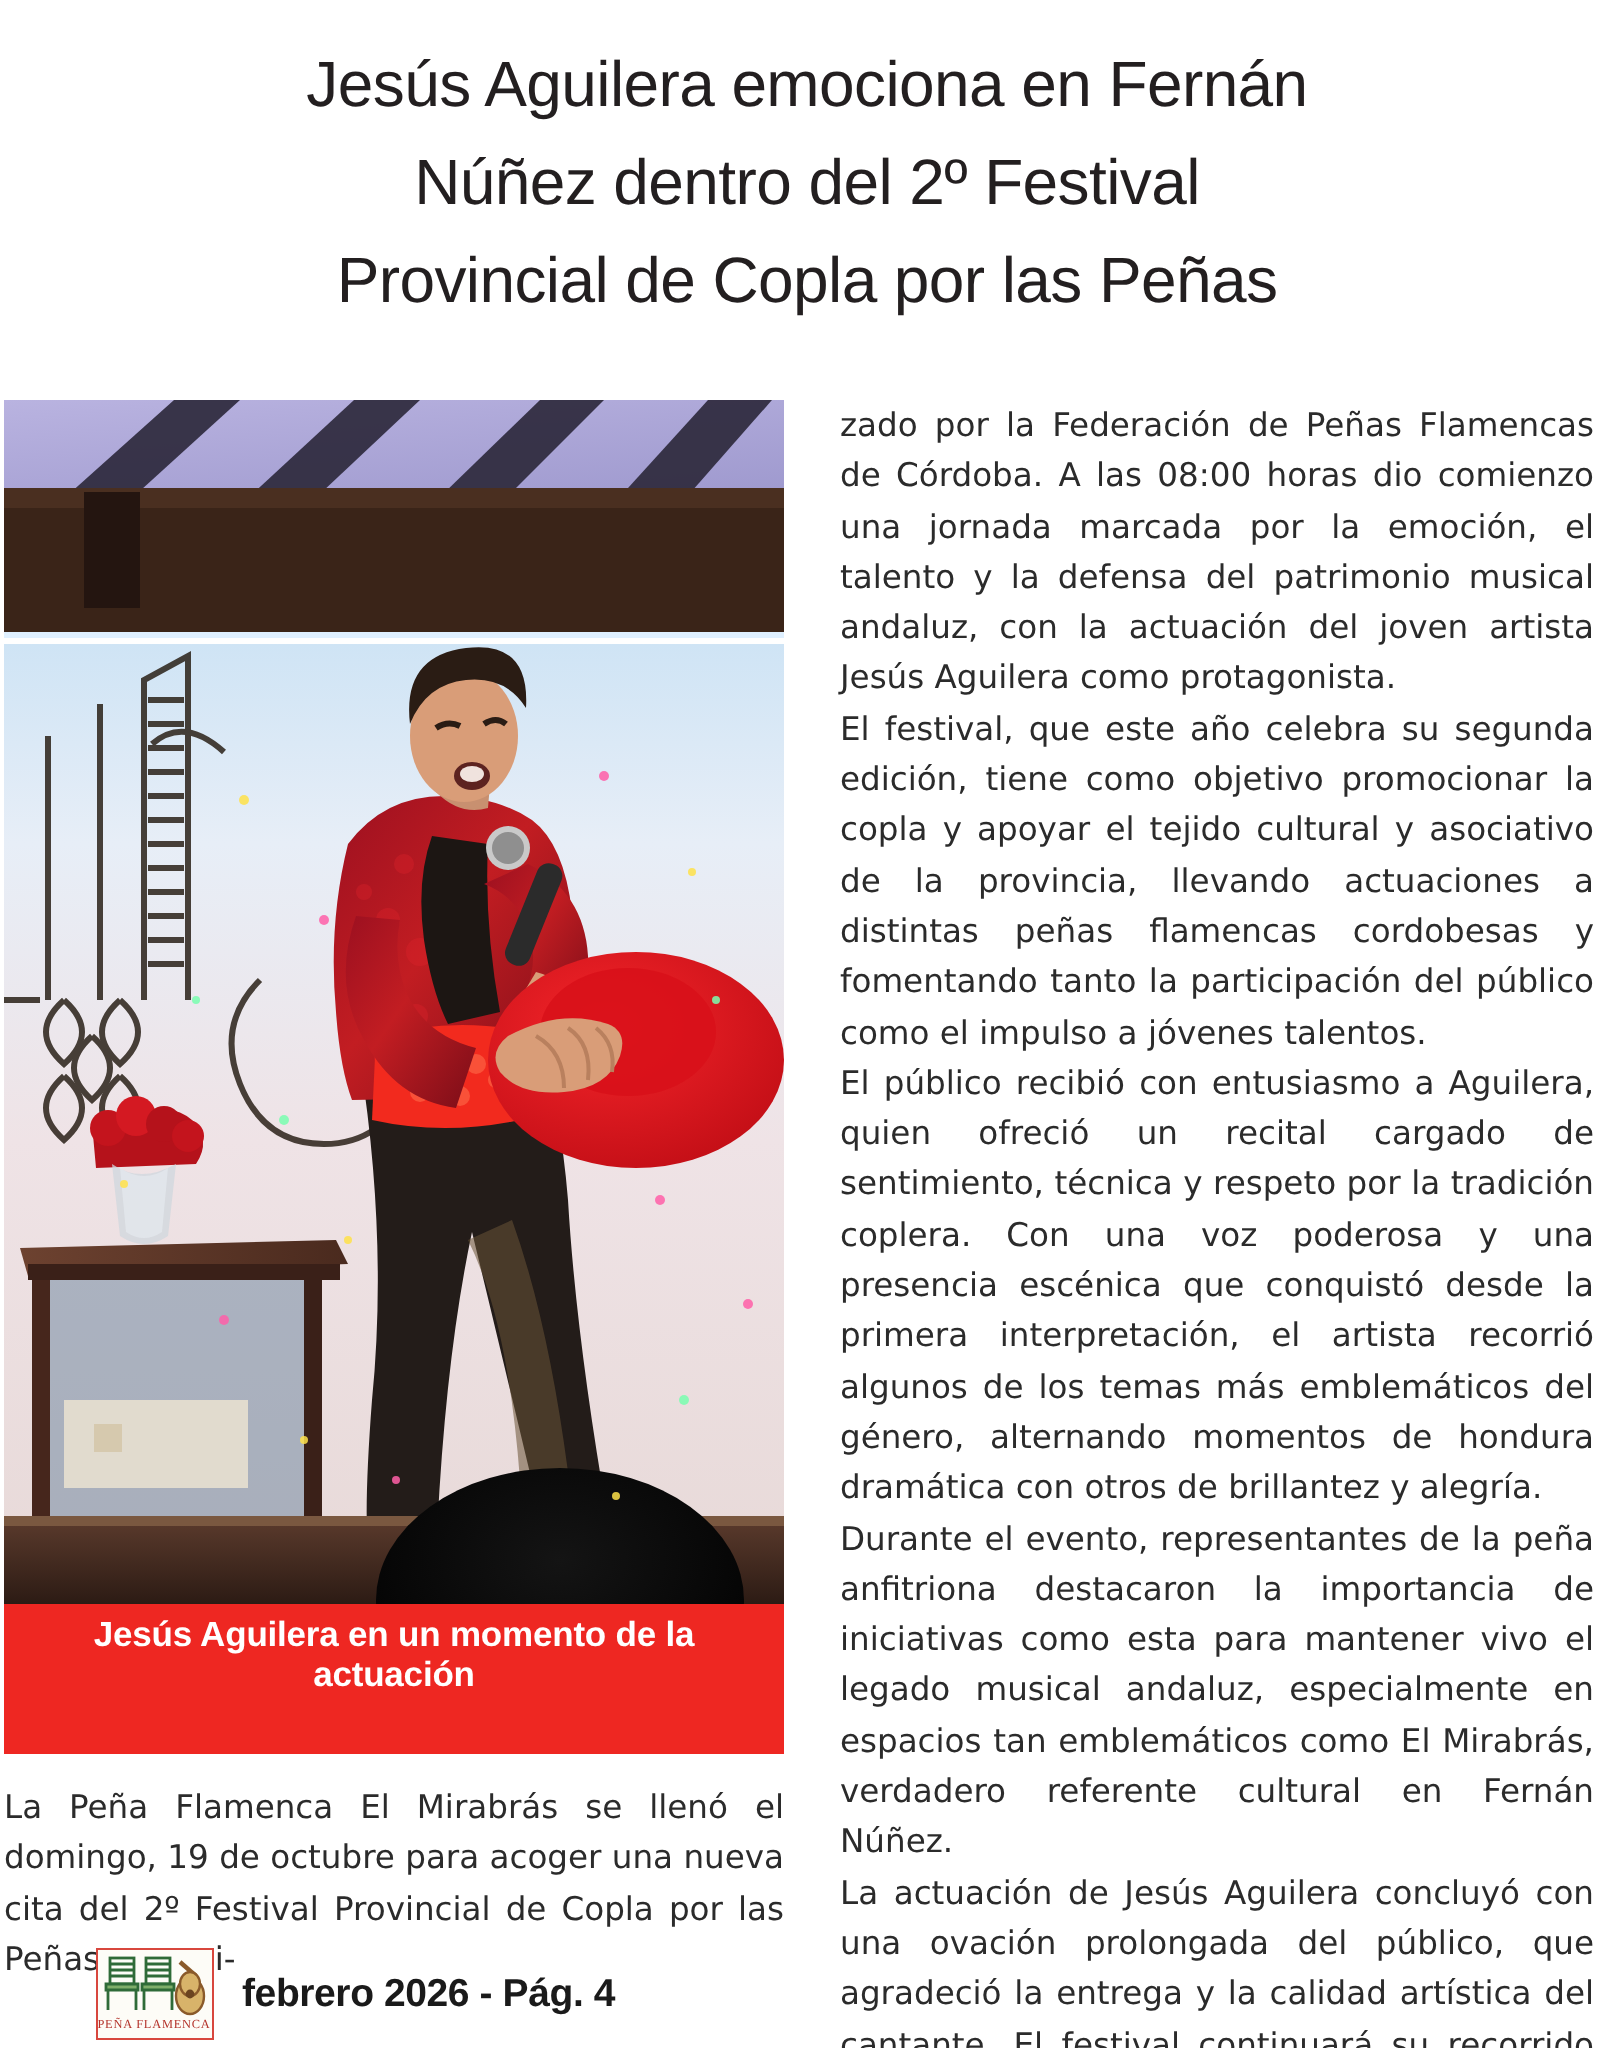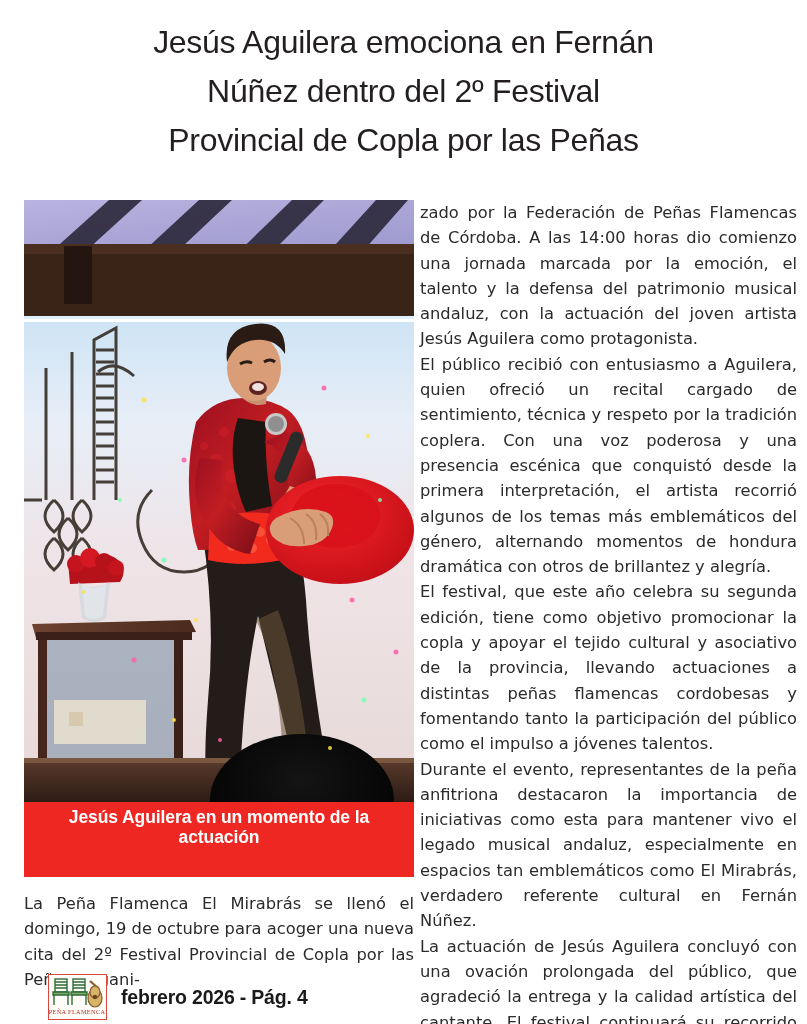--- a/index.html
+++ b/index.html
@@ -33,21 +33,21 @@
   .columns {
     position: absolute;
     top: 200px;
     left: 0;
     width: 807px;
     height: 770px;
   }
 
   .col-left {
     position: absolute;
-    left: 24px;
+    left: 2px;
     top: 0;
     width: 390px;
   }
 
   .col-right {
     position: absolute;
     left: 420px;
     top: 0;
     width: 377px;
   }
@@ -326,23 +326,23 @@
       <div class="caption-text">Jesús Aguilera en un momento de la actuación</div>
     </div>
 
     <div class="body-text">
       <p>La Peña Flamenca El Mirabrás se llenó el domingo, 19 de octubre para acoger una nueva cita del 2º Festival Provincial de Copla por las Peñas, organi-</p>
     </div>
   </div>
 
   <div class="col-right">
     <div class="body-text">
-      <p>zado por la Federación de Peñas Flamencas de Córdoba. A las 14:00 horas dio comienzo una jornada marcada por la emoción, el talento y la defensa del patrimonio musical andaluz, con la actuación del joven artista Jesús Aguilera como protagonista.</p>
+      <p>zado por la Federación de Peñas Flamencas de Córdoba. A las 08:00 horas dio comienzo una jornada marcada por la emoción, el talento y la defensa del patrimonio musical andaluz, con la actuación del joven artista Jesús Aguilera como protagonista.</p>
+      <p>El festival, que este año celebra su segunda edición, tiene como objetivo promocionar la copla y apoyar el tejido cultural y asociativo de la provincia, llevando actuaciones a distintas peñas flamencas cordobesas y fomentando tanto la participación del público como el impulso a jóvenes talentos.</p>
       <p>El público recibió con entusiasmo a Aguilera, quien ofreció un recital cargado de sentimiento, técnica y respeto por la tradición coplera. Con una voz poderosa y una presencia escénica que conquistó desde la primera interpretación, el artista recorrió algunos de los temas más emblemáticos del género, alternando momentos de hondura dramática con otros de brillantez y alegría.</p>
-      <p>El festival, que este año celebra su segunda edición, tiene como objetivo promocionar la copla y apoyar el tejido cultural y asociativo de la provincia, llevando actuaciones a distintas peñas flamencas cordobesas y fomentando tanto la participación del público como el impulso a jóvenes talentos.</p>
       <p>Durante el evento, representantes de la peña anfitriona destacaron la importancia de iniciativas como esta para mantener vivo el legado musical andaluz, especialmente en espacios tan emblemáticos como El Mirabrás, verdadero referente cultural en Fernán Núñez.</p>
       <p>La actuación de Jesús Aguilera concluyó con una ovación prolongada del público, que agradeció la entrega y la calidad artística del cantante. El festival continuará su recorrido por otras peñas de la provincia, consolidándose como una cita imprescindible para los amantes de la copla y la tradición flamenca.</p>
     </div>
   </div>
 </div>
 
 <div class="footer">
   <div class="logo">
     <svg width="56" height="43" viewBox="0 0 56 43" xmlns="http://www.w3.org/2000/svg">
       <rect x="0" y="0" width="56" height="43" fill="#fdfcf7"></rect>

